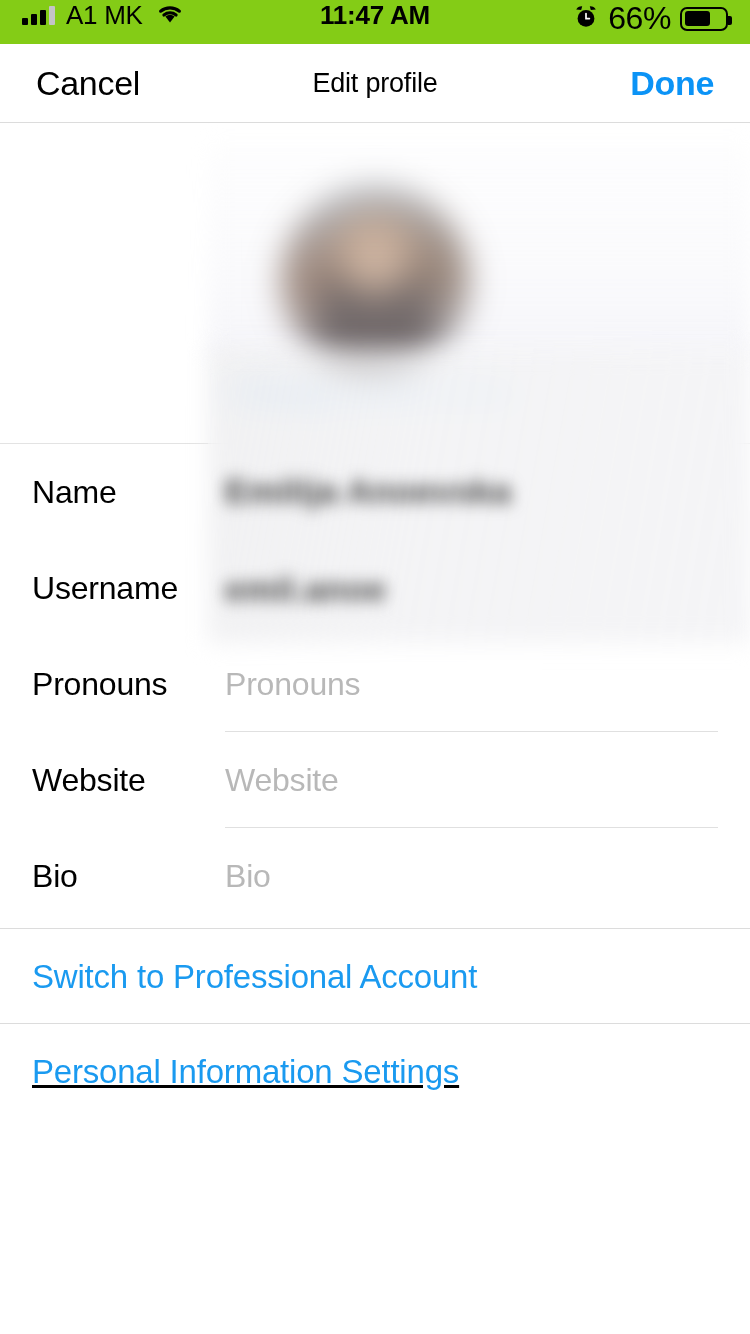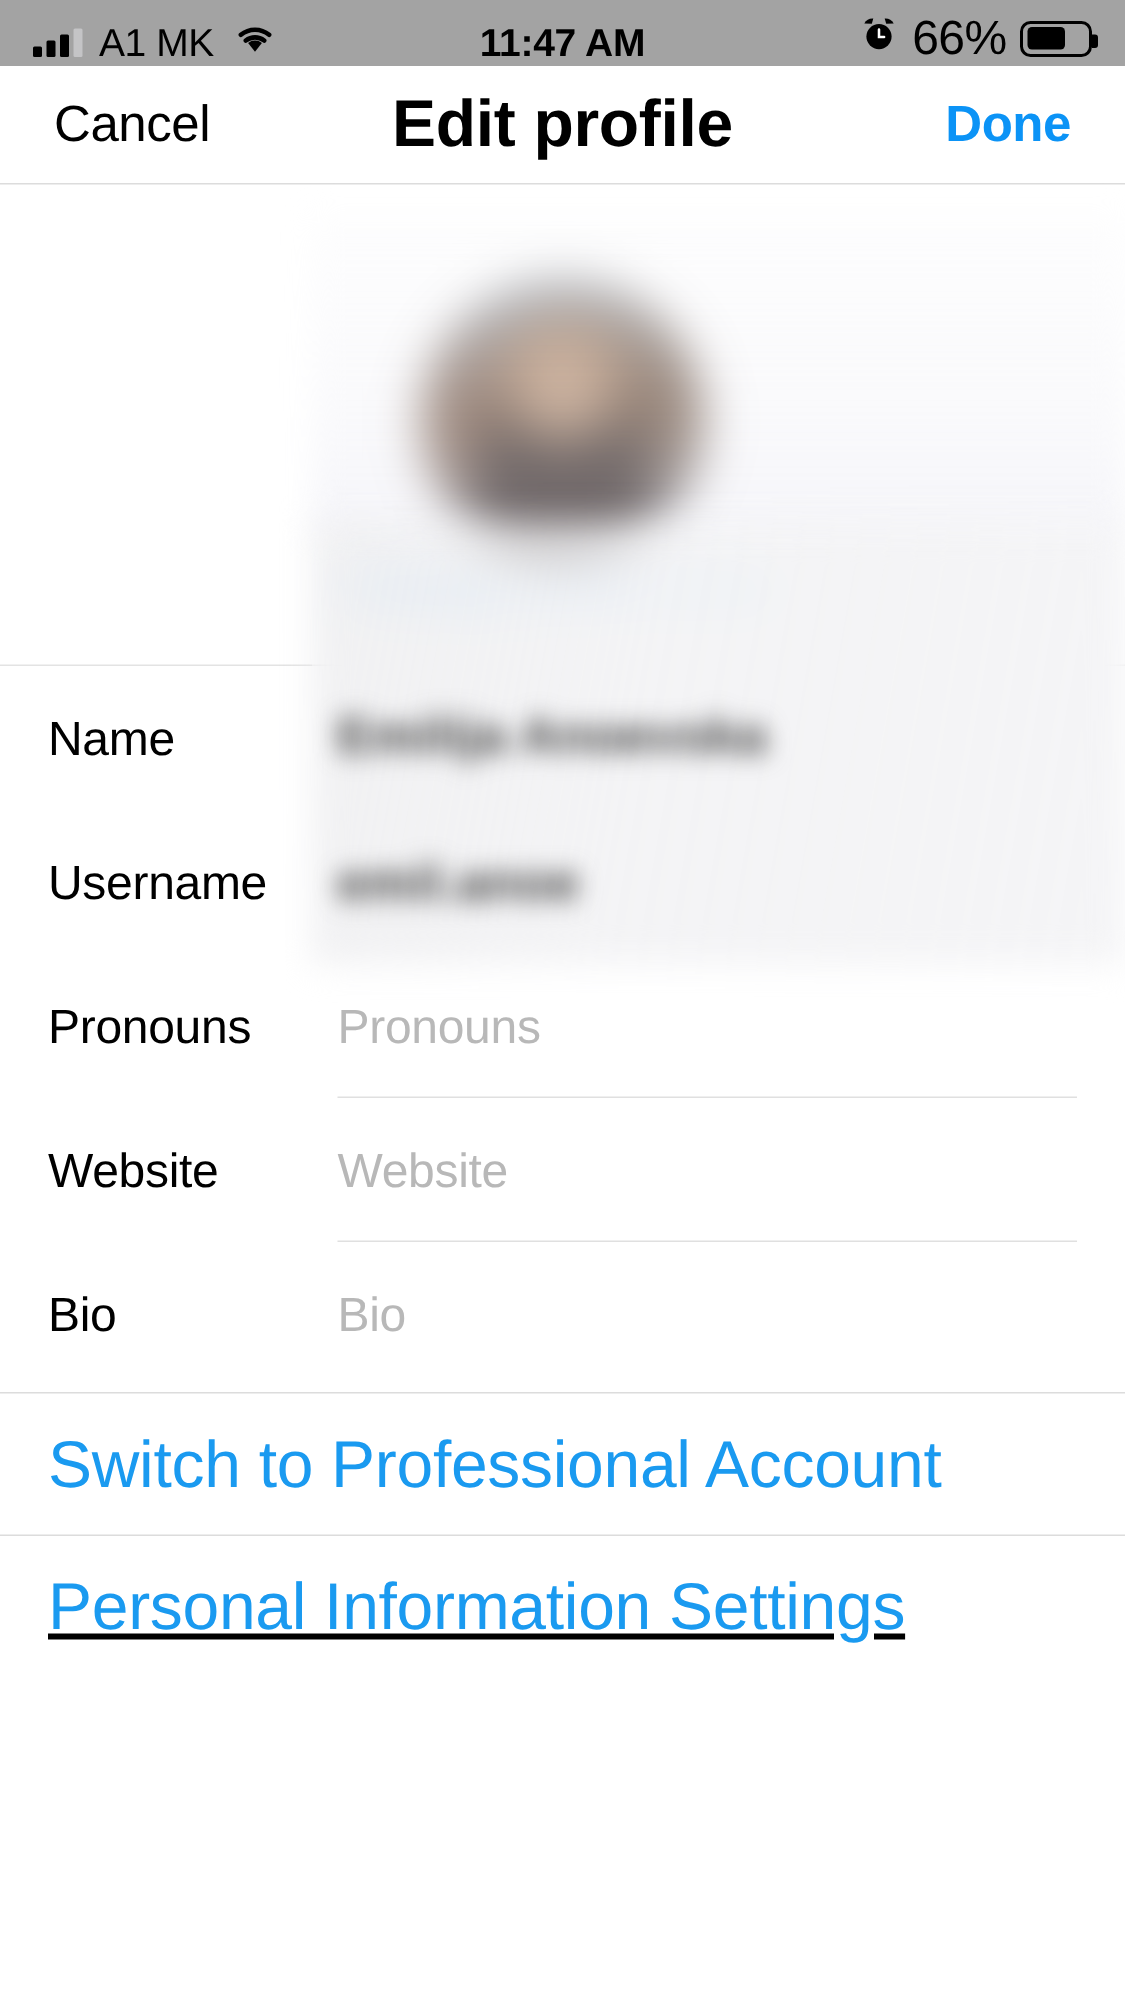--- a/index.html
+++ b/index.html
@@ -21,23 +21,23 @@
     overflow: hidden;
   }
 
   
   .status-bar {
     position: absolute;
     top: 0; left: 0;
     width: 750px;
     height: 44px;
     display: flex;
-    align-items: flex-end;
+    align-items: flex-start;
     padding: 0 22px;
-    background: #a3a3a3;
+    background: #84cc16;
   }
   .status-left {
     display: flex;
     align-items: center;
     gap: 11px;
     flex: 0 0 auto;
   }
   .status-center {
     position: absolute;
     left: 0; right: 0;
@@ -114,22 +114,22 @@
     font-size: 34px;
     color: #000;
     letter-spacing: -0.3px;
     flex: 0 0 auto;
     cursor: pointer;
   }
   .nav-title {
     position: absolute;
     left: 0; right: 0;
     text-align: center;
-    font-size: 44px;
-    font-weight: bold;
+    font-size: 27px;
+    font-weight: normal;
     color: #000;
     letter-spacing: -0.2px;
     pointer-events: none;
   }
   .nav-done {
     font-size: 34px;
     font-weight: 600;
     color: #0b93f6;
     letter-spacing: -0.3px;
     margin-left: auto;
@@ -275,21 +275,21 @@
     border-top: 1.5px solid #dcdcdc;
   }
   .link-row {
     display: flex;
     align-items: center;
     height: 95px;
     padding-left: 32px;
     cursor: pointer;
   }
   .link-text {
-    font-size: 44px;
+    font-size: 33px;
     color: #1a9af0;
     letter-spacing: -0.2px;
   }
 
   .section-pro   { position: absolute; top: 928px; left: 0; }
   .section-pii   { position: absolute; top: 1023px; left: 0; text-decoration: underline; }
 </style>
 </head>
 <body>
 

